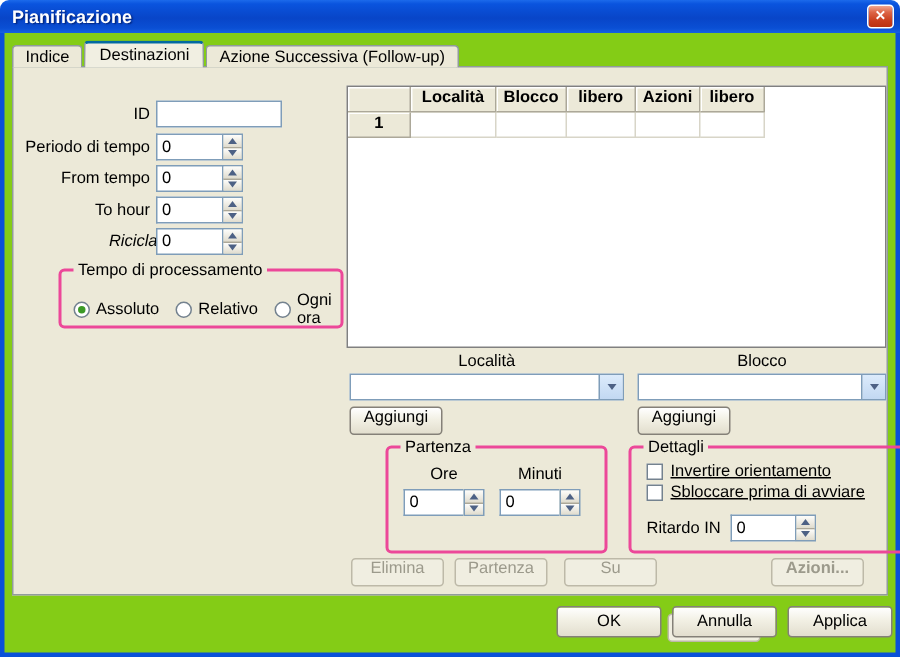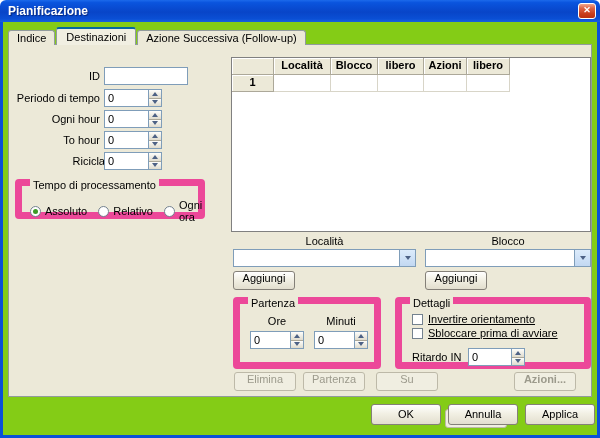--- a/index.html
+++ b/index.html
@@ -66,21 +66,21 @@
   }
   .spin-btns { width: 14px; display: flex; flex-direction: column; border: 1px solid #7F9DB9; background: #ECE9D8; }
   .spin-btn {
     flex: 1; display: flex; align-items: center; justify-content: center;
     background: linear-gradient(to bottom, #FDFDFB, #E0DCCE); cursor: default;
   }
   .spin-btn.up { border-bottom: 1px solid #ACA899; }
   .tri-up { width: 0; height: 0; border-left: 3px solid transparent; border-right: 3px solid transparent; border-bottom: 4px solid #4D6185; }
   .tri-down { width: 0; height: 0; border-left: 3px solid transparent; border-right: 3px solid transparent; border-top: 4px solid #4D6185; }
 
-  .group { position: absolute; border: 7px solid #ec4899; border-radius: 4px; }
+  .group { position: absolute; border: 2px solid #ec4899; border-radius: 4px; margin-left: 24px; }
   .group-title { position: absolute; top: -8px; left: 8px; background: #ECE9D8; padding: 0 3px; line-height: 14px; }
 
   .radio-row { position: absolute; left: 8px; top: 13px; right: 4px; display: flex; align-items: center; }
   .radio-item { display: flex; align-items: center; margin-right: 11px; cursor: default; }
   .radio {
     width: 11px; height: 11px; border: 1px solid #74828F; border-radius: 50%;
     background: #fff; position: relative; margin-right: 4px; flex: none;
   }
   .radio.checked::after {
     content: ""; position: absolute; left: 2px; top: 2px; width: 5px; height: 5px;
@@ -150,21 +150,21 @@
           <div class="spin-btns">
             <div class="spin-btn up">
                 <i class="tri-up"></i>
               </div>
             <div class="spin-btn">
                 <i class="tri-down"></i>
               </div>
           </div>
         </div>
 
-        <div class="lbl r" style="left:6px; top:65px; width:85px;">Ogni hour</div>
+        <div class="lbl r" style="left:6px; top:65px; width:85px;">From tempo</div>
         <div class="spin" style="left:95px; top:65px; width:58px;">
           <input value="0" style="">
           <div class="spin-btns">
             <div class="spin-btn up">
                 <i class="tri-up"></i>
               </div>
             <div class="spin-btn">
                 <i class="tri-down"></i>
               </div>
           </div>
@@ -176,21 +176,21 @@
           <div class="spin-btns">
             <div class="spin-btn up">
                 <i class="tri-up"></i>
               </div>
             <div class="spin-btn">
                 <i class="tri-down"></i>
               </div>
           </div>
         </div>
 
-        <div class="lbl r" style="left:11px; top:107px; width:85px;">Ricicla</div>
+        <div class="lbl r" style="left:11px; top:107px; width:85px;font-style:italic;">Ricicla</div>
         <div class="spin" style="left:95px; top:107px; width:58px;">
           <input value="0" style="">
           <div class="spin-btns">
             <div class="spin-btn up">
                 <i class="tri-up"></i>
               </div>
             <div class="spin-btn">
                 <i class="tri-down"></i>
               </div>
           </div>

